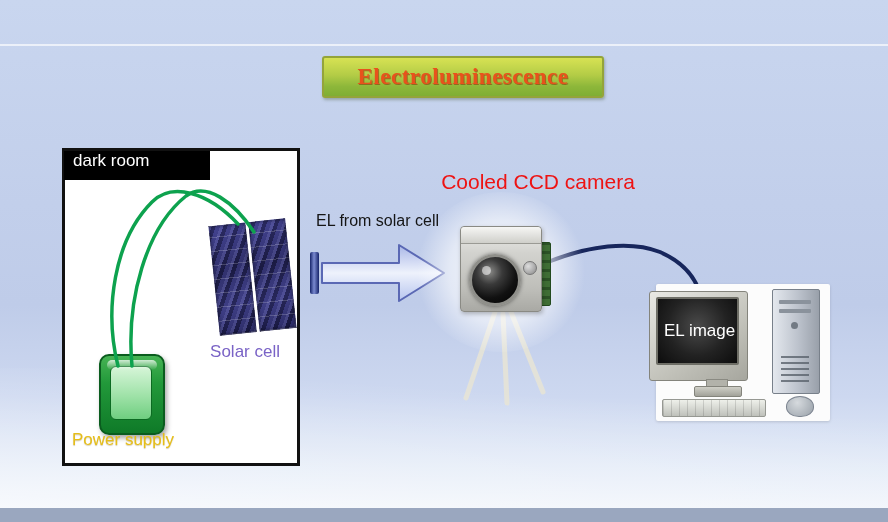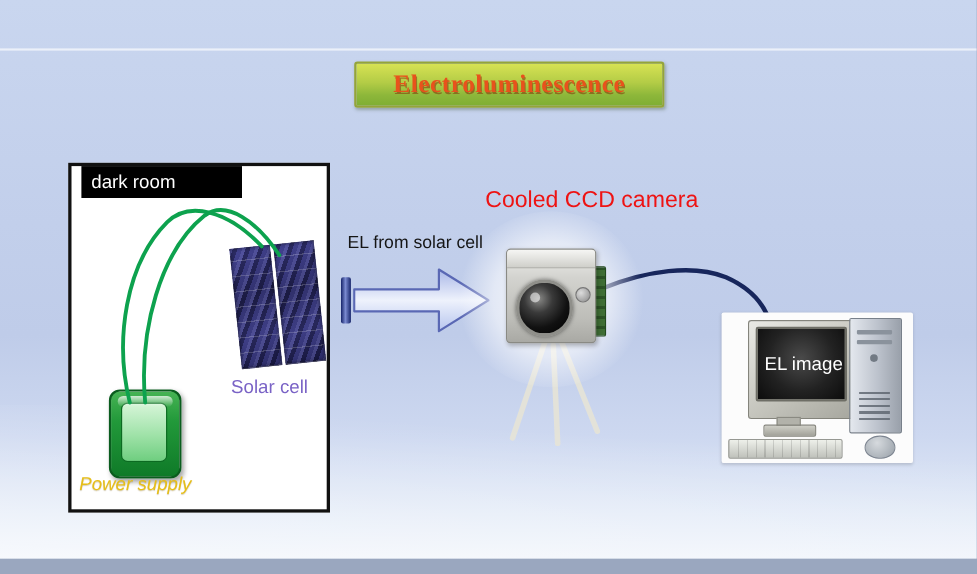--- a/index.html
+++ b/index.html
@@ -29,21 +29,21 @@
     text-shadow:1px 1px 0 rgba(130,50,10,0.55);
   }
 
   
   #dark-room-box{
     left:62px;top:148px;width:232px;height:312px;z-index:1;
     background:#ffffff;border:3px solid #111;
   }
   #dark-room-bar{
     left:64px;top:151px;width:146px;height:29px;z-index:2;
-    background:#000;display:flex;align-items:center;padding-left:9px;box-sizing:border-box;margin-left:10px;
+    background:#000;display:flex;padding-left:9px;box-sizing:border-box;
   }
   #dark-room-label{color:#fff;font-size:17px;}
 
   
   #solar-cell{left:214px;top:222px;width:78px;height:110px;z-index:2;transform:rotate(-6deg);}
   .panel{position:absolute;top:0;height:110px;width:37px;
     background:
       repeating-linear-gradient(0deg,rgba(255,255,255,0.18) 0 1px,rgba(255,255,255,0) 1px 14px),
       repeating-linear-gradient(115deg,rgba(150,150,255,0.28) 0 3px,rgba(0,0,30,0.25) 3px 7px,rgba(90,90,200,0.25) 7px 11px),
       linear-gradient(160deg,#3c3c80 0%,#23234e 40%,#34346e 70%,#1c1c44 100%);
@@ -56,21 +56,21 @@
   #power-supply{left:99px;top:354px;width:62px;height:77px;z-index:2;
     background:linear-gradient(180deg,#46b354 0%,#22993a 35%,#0f7a28 100%);
     border:2px solid #0a5c1e;border-radius:10px;
     box-shadow:2px 3px 5px rgba(0,0,0,0.35);}
   #power-supply-screen{position:absolute;left:9px;top:10px;width:40px;height:52px;
     background:linear-gradient(180deg,#d6f5d8 0%,#9fe2a8 55%,#6fce80 100%);
     border:1px solid #0c6a22;border-radius:6px;}
   #power-supply-shine{position:absolute;left:6px;top:4px;width:50px;height:10px;
     background:linear-gradient(180deg,rgba(255,255,255,0.75),rgba(255,255,255,0));border-radius:6px;}
   #power-supply-label{left:72px;top:430px;width:130px;z-index:5;color:#e6be18;font-size:17px;
-    text-shadow:0 1px 1px rgba(120,90,0,0.3);font-style:italic;}
+    text-shadow:0 1px 1px rgba(120,90,0,0.3);}
 
   
   #arrow-connector{left:310px;top:252px;width:9px;height:42px;z-index:4;
     background:linear-gradient(90deg,#16246a 0%,#7a8ad0 45%,#16246a 100%);
     border-radius:2px;}
   #el-arrow{left:321px;top:242px;z-index:4;}
   #el-arrow-label{left:304px;top:212px;width:170px;z-index:5;color:#151515;font-size:16px;margin-left:12px;}
   #camera-label{left:438px;top:170px;width:200px;z-index:5;color:#ee1313;font-size:21px;text-align:center;}
 
   
@@ -90,21 +90,21 @@
     background:radial-gradient(circle at 38% 32%,#8a8a88 0%,#3a3a3a 30%,#111 62%,#000 100%);
     border:3px solid #8f8f8a;box-shadow:0 0 4px rgba(0,0,0,0.5);}
   #camera-lens-hl{position:absolute;left:10px;top:9px;width:9px;height:9px;border-radius:50%;
     background:rgba(255,255,255,0.55);}
   #camera-knob{position:absolute;left:62px;top:34px;width:12px;height:12px;border-radius:50%;
     background:radial-gradient(circle at 35% 35%,#ddd,#888);border:1px solid #777;}
 
   
   #computer-backdrop{left:656px;top:284px;width:174px;height:137px;z-index:4;
     background:#fcfcfc;border-radius:2px;box-shadow:0 1px 3px rgba(0,0,0,0.15);}
-  #monitor-frame{left:680px;top:291px;width:97px;height:88px;z-index:5;
+  #monitor-frame{left:649px;top:291px;width:97px;height:88px;z-index:5;
     background:linear-gradient(145deg,#e9e9e4 0%,#c2c2ba 60%,#a6a69e 100%);
     border:1px solid #84847c;border-radius:3px;}
   #monitor-screen{position:absolute;left:6px;top:5px;width:83px;height:68px;
     background:radial-gradient(circle at 50% 42%,#4a4a4a 0%,#222 55%,#0c0c0c 100%);
     border:2px solid #6e6e66;border-radius:2px;
     display:flex;align-items:center;justify-content:flex-start;padding-left:6px;box-sizing:border-box;}
   #el-image-label{color:#fff;font-size:17px;}
   #monitor-neck{left:706px;top:379px;width:20px;height:7px;z-index:5;background:#b2b2aa;border:1px solid #8a8a82;}
   #monitor-base{left:694px;top:386px;width:46px;height:9px;z-index:5;
     background:linear-gradient(180deg,#cfcfc7,#a2a29a);border:1px solid #84847c;border-radius:2px;}

